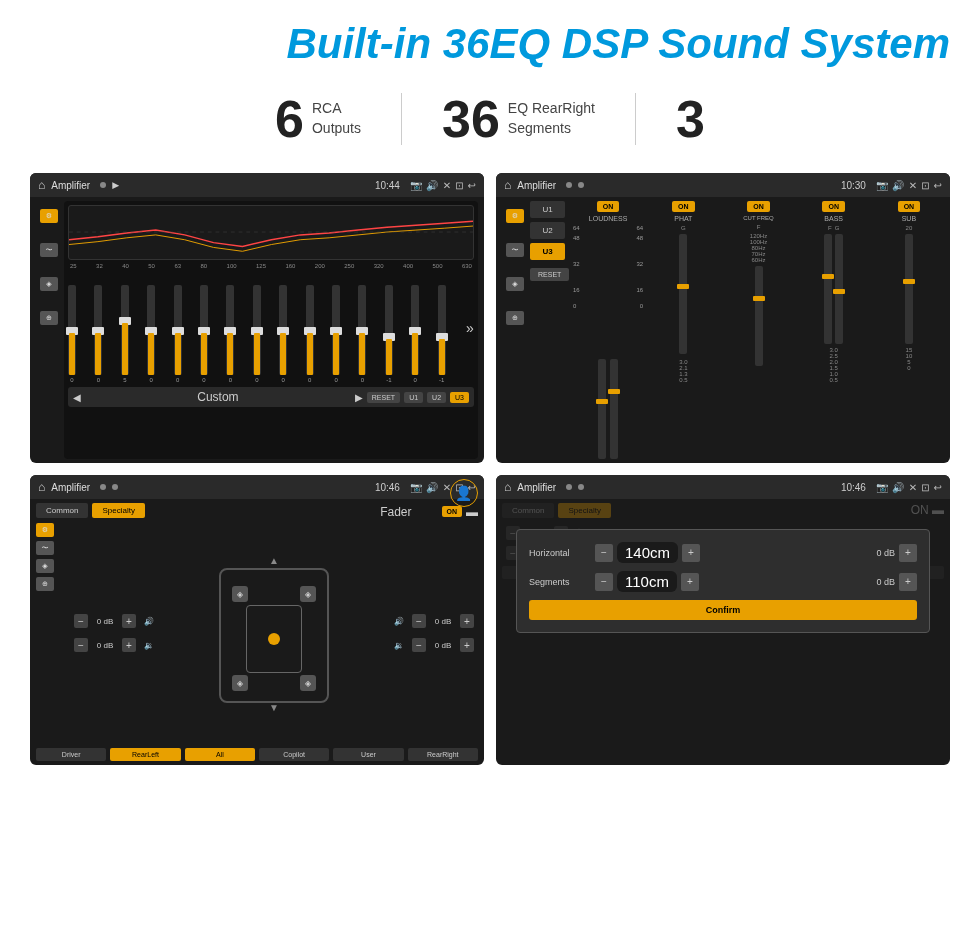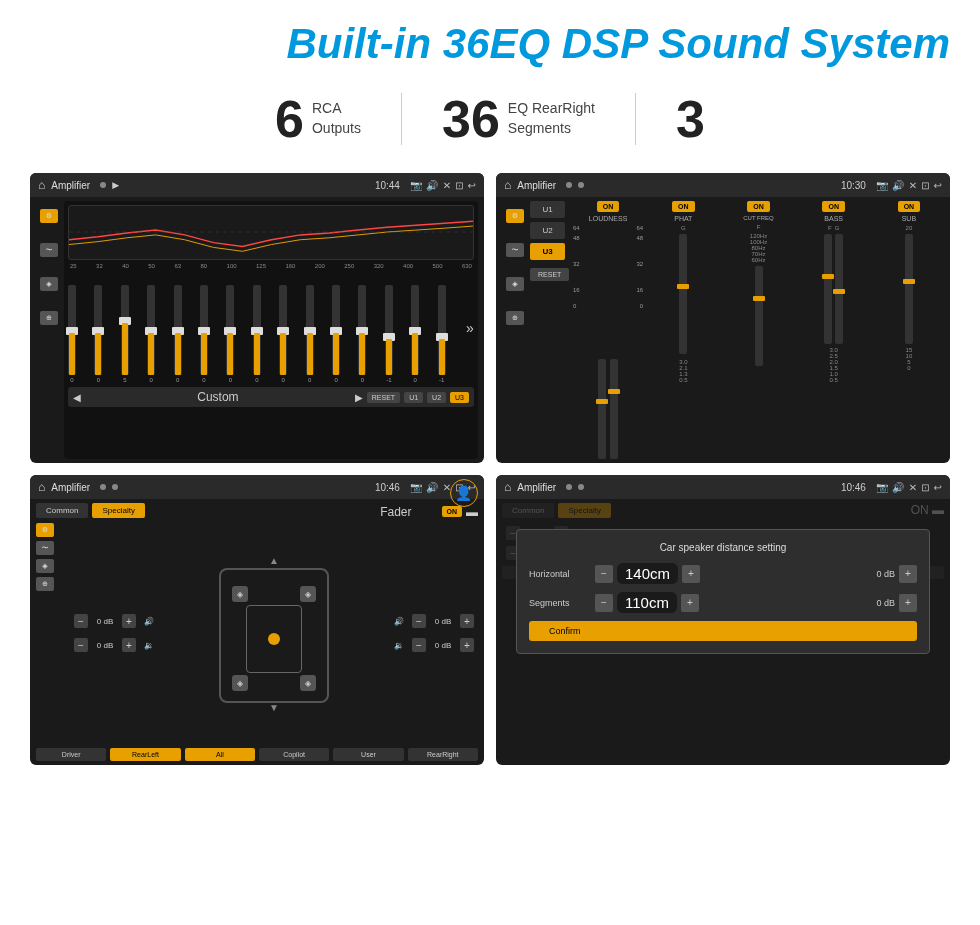--- a/index.html
+++ b/index.html
@@ -529,25 +529,26 @@
       gap: 4px;
     }
     .dist-right-val {
       font-size: 9px;
       color: #ccc;
     }
     .dist-confirm-btn {
       background: #e8a000;
       color: #000;
       font-size: 9px;
-      font-weight: normal;
+      font-weight: bold;
       padding: 5px 20px;
       border-radius: 3px;
       margin: 0 auto;
       display: block;
+      text-align: center;
       margin-top: 6px;
     }
     .dist-bg-content {
       opacity: 0.3;
     }
   </style>
 </head>
 <body>
 
 <div class="page-container">
@@ -998,21 +999,20 @@
             <div class="f-btn">Driver</div>
             <div class="f-btn highlight">RearLeft</div>
             <div class="f-btn highlight">All</div>
             <div class="f-btn">Copilot</div>
             <div class="f-btn">User</div>
             <div class="f-btn">RearRight</div>
           </div>
         </div>
 
         <div class="dist-overlay">
-          <div class="dist-dialog-title">Car speaker distance setting</div>
           <div class="dist-row">
             <span class="dist-label">Horizontal</span>
             <div class="dist-ctrl">
               <div class="dist-btn">−</div>
               <div class="dist-val">140cm</div>
               <div class="dist-btn">+</div>
             </div>
             <div class="dist-right">
               <span class="dist-right-val">0 dB</span>
               <div class="dist-btn">+</div>

